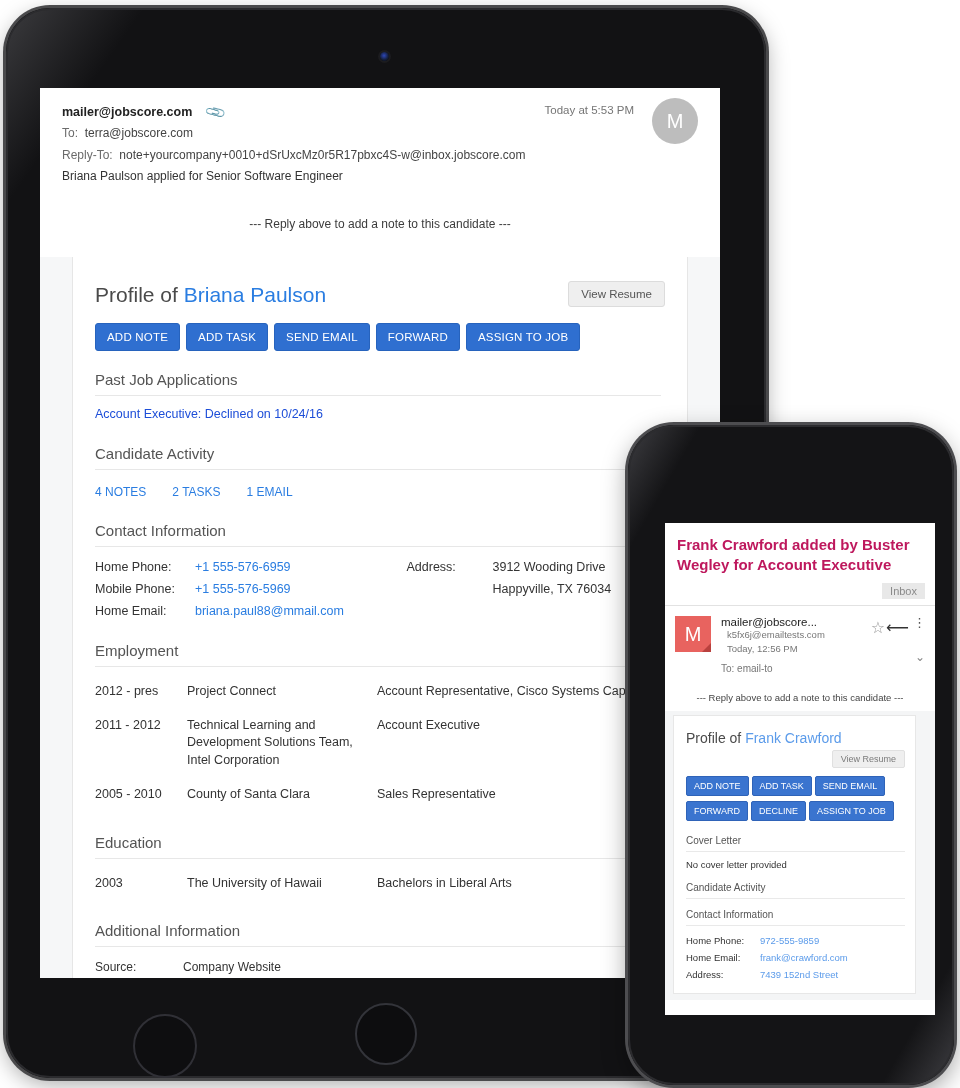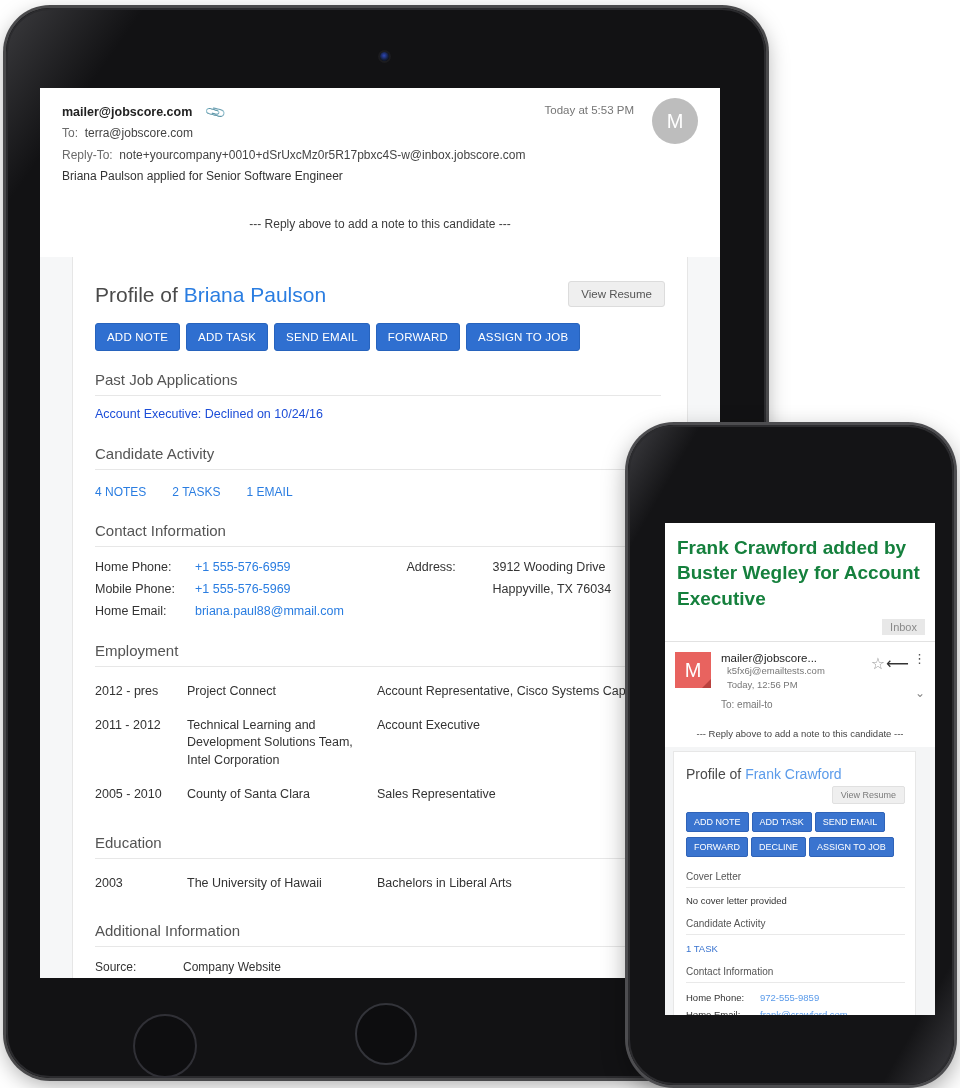--- a/index.html
+++ b/index.html
@@ -80,21 +80,21 @@
          pointer-events:none;}
   #phone-camera{position:absolute;left:120px;top:467px;}
   .ph-cam{position:absolute;left:0;top:0;width:8px;height:8px;border-radius:50%;
           background:radial-gradient(circle at 45% 40%,#3350d8 0%,#16224a 55%,#05060a 100%);}
   .ph-spk{position:absolute;left:26px;top:2px;width:54px;height:4px;border-radius:3px;background:#2a2a2e;}
   #phone-home{position:absolute;left:133px;top:1014px;width:60px;height:60px;border-radius:50%;
          border:2px solid #303036;background:#0e0e10;}
   #phone-screen{position:absolute;left:665px;top:523px;width:270px;height:492px;
          background:#fff;overflow:hidden;z-index:5;}
 
-  .p-subject{font-size:19px;font-weight:bold;color:#15803d;line-height:1.33;padding:12px 12px 4px 12px;}
+  .p-subject{font-size:15px;font-weight:bold;color:#be185d;line-height:1.33;padding:12px 12px 4px 12px;}
   .p-inboxrow{text-align:right;padding:2px 10px 6px 0;border-bottom:1px solid #e2e2e2;}
   .p-inbox{display:inline-block;background:#e8e8e8;color:#8a8a8a;font-size:11px;padding:2px 8px;}
 
   .p-mailhdr{position:relative;padding:10px 10px 8px 10px;}
   .p-av{position:absolute;left:10px;top:10px;width:36px;height:36px;background:#e8635f;color:#fff;
         font-size:20px;line-height:36px;text-align:center;}
   .p-av:after{content:"";position:absolute;right:0;bottom:0;border-width:0 0 9px 9px;
         border-style:solid;border-color:transparent transparent #b9413e transparent;}
   .p-hdrtxt{margin-left:46px;margin-right:66px;}
   .p-fromline{font-size:11.5px;color:#222;}
@@ -288,21 +288,20 @@
 
       <div class="p-btns">
         <span class="p-ab">ADD NOTE</span><span class="p-ab">ADD TASK</span><span class="p-ab">SEND EMAIL</span><br>
         <span class="p-ab">FORWARD</span><span class="p-ab">DECLINE</span><span class="p-ab">ASSIGN TO JOB</span>
       </div>
 
       <div class="p-sec">Cover Letter</div>
       <div class="p-line">No cover letter provided</div>
 
       <div class="p-sec">Candidate Activity</div>
-      <div class="p-act">1 TASK</div>
 
       <div class="p-sec">Contact Information</div>
       <table class="pkv">
         <tbody>
             <tr>
           <td class="pk">Home Phone:</td>
           <td class="pv">972-555-9859</td>
         </tr>
         <tr>
           <td class="pk">Home Email:</td>

